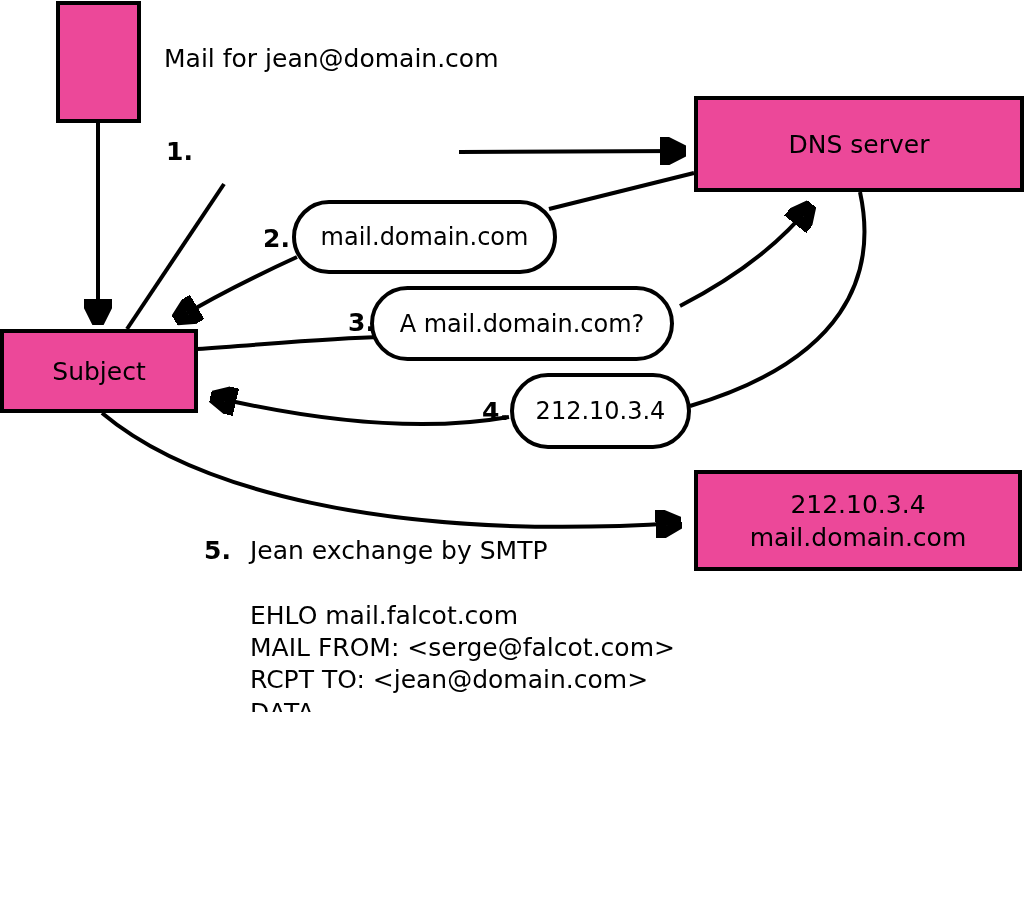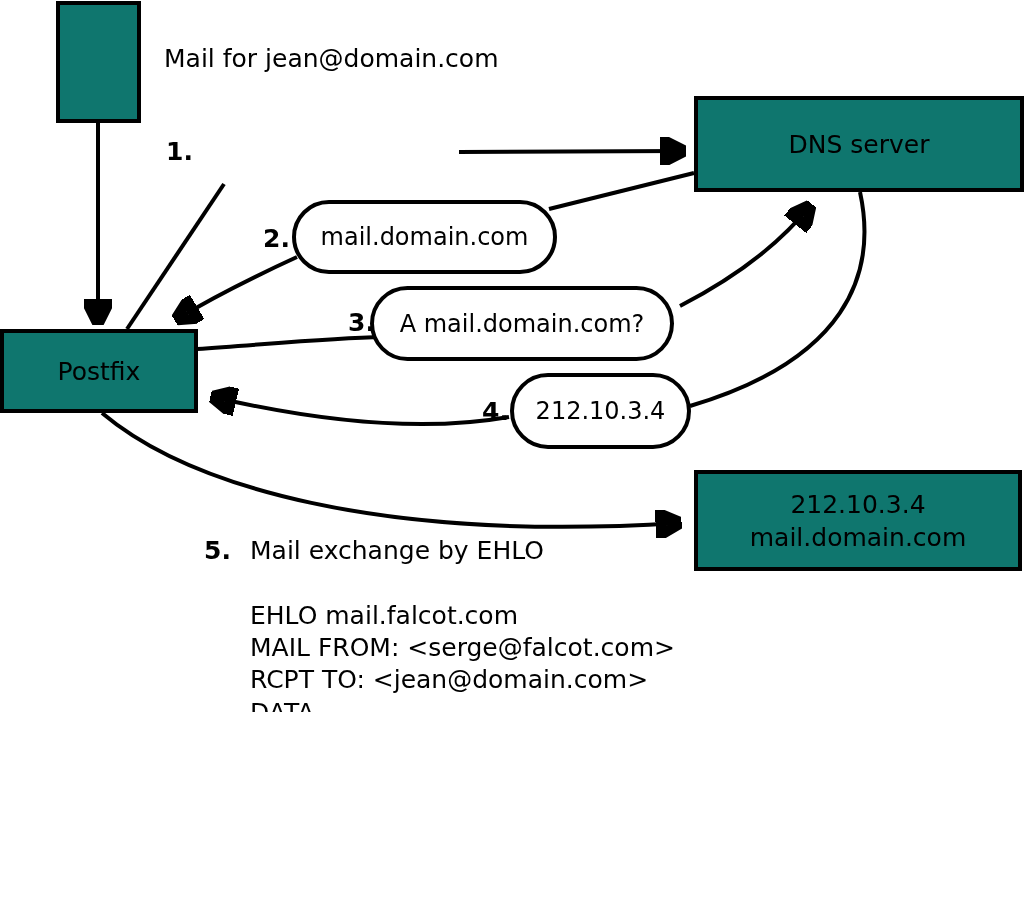--- a/index.html
+++ b/index.html
@@ -19,21 +19,21 @@
   #arrows {
     position: absolute;
     left: 0; top: 0;
     width: 1024px; height: 919px;
   }
   #arrows path { fill: none; stroke: #000000; stroke-width: 4; }
   .box {
     position: absolute;
     box-sizing: border-box;
     border: 4.5px solid #000000;
-    background: #0f766e;
+    background: #ec4899;
     display: flex;
     align-items: center;
     justify-content: center;
     font-size: 25px;
     line-height: 33px;
     text-align: center;
   }
   .pill {
     position: absolute;
     box-sizing: border-box;
@@ -88,21 +88,21 @@
     <path d="M 860 192 C 878 275 845 360 690 406"></path>
     <path d="M 509 417 Q 390 438 213 397" marker-end="url(#ah)"></path>
     <path d="M 102 413 C 190 487 380 542 679 523" marker-end="url(#ah)"></path>
   </svg>
 
   <div class="box" style="left:56px; top:1px; width:85px; height:122px;"></div>
 
   <div class="caption" style="left:164px; top:44px;">Mail for jean@domain.com</div>
 
   <div class="box" style="left:0px; top:329px; width:198px; height:84px;">
-    <span>Postfix</span>
+    <span>Subject</span>
   </div>
 
   <div class="box" style="left:694px; top:96px; width:330px; height:96px;">
     <span>DNS server</span>
   </div>
 
   <div class="box" style="left:694px; top:470px; width:328px; height:101px;">
     <div>
       <span class="dest-line">212.10.3.4</span>
       <span class="dest-line">mail.domain.com</span>
@@ -120,21 +120,21 @@
   <div class="pill" style="left:370px; top:286px; width:304px; height:75px;">
     <span>A mail.domain.com?</span>
   </div>
 
   <div class="stepnum" style="left:482px; top:397px;">4.</div>
   <div class="pill" style="left:510px; top:373px; width:181px; height:76px;">
     <span>212.10.3.4</span>
   </div>
 
   <div class="stepnum" style="left:204px; top:536px;">5.</div>
-  <div class="caption" style="left:250px; top:536px;">Mail exchange by EHLO</div>
+  <div class="caption" style="left:250px; top:536px;">Jean exchange by SMTP</div>
 
   <div id="smtp-transcript">EHLO mail.falcot.com
 MAIL FROM: &lt;serge@falcot.com&gt;
 RCPT TO: &lt;jean@domain.com&gt;
 DATA
 [...]
 Subject: Let's meet
 
 Hello Jean,
 [...]

